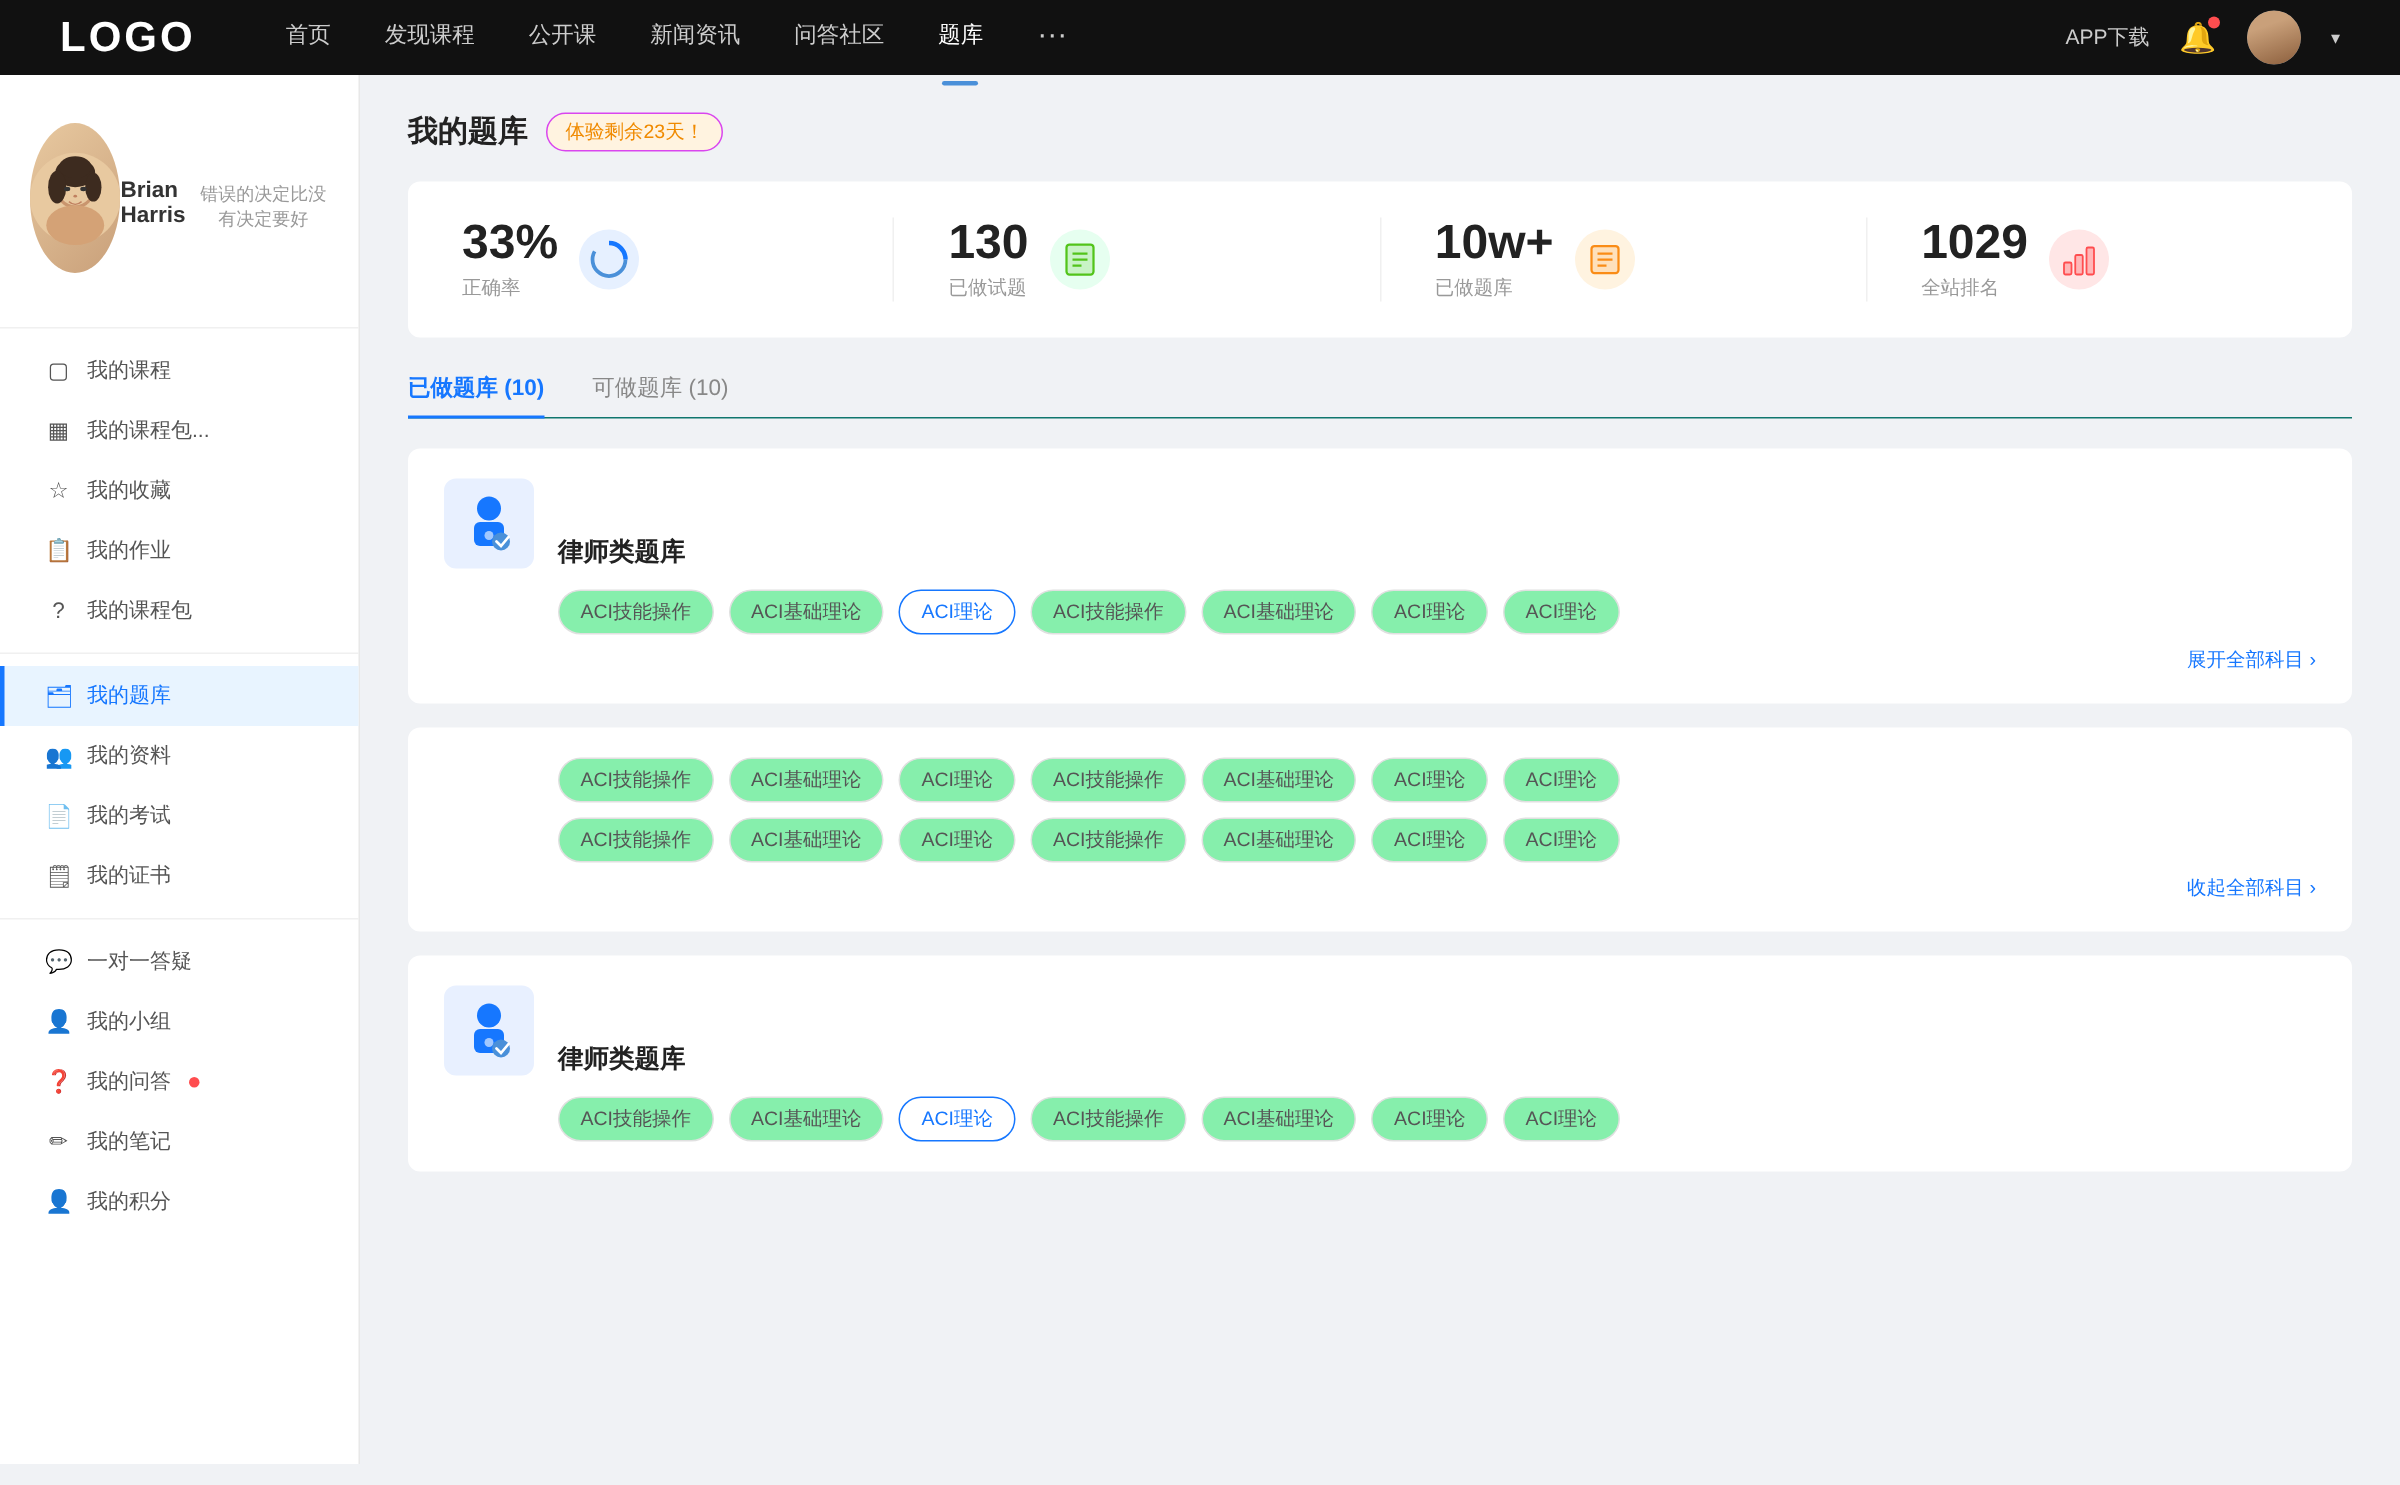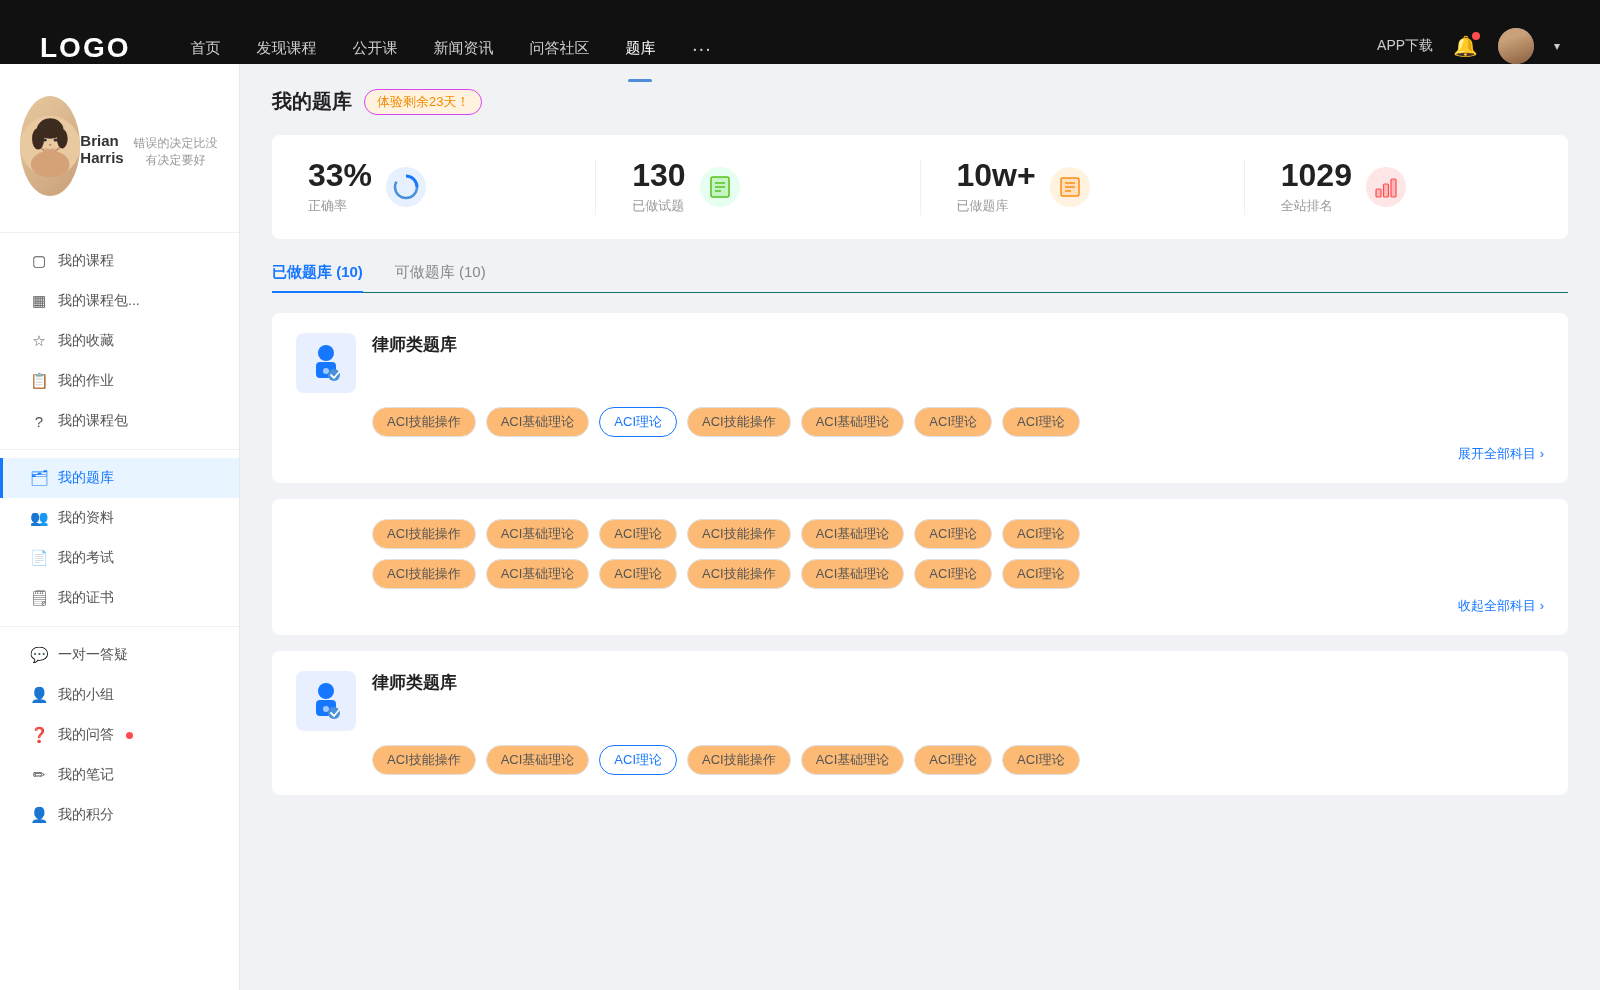--- a/index.html
+++ b/index.html
@@ -1,23 +1,23 @@
 <!DOCTYPE html>
 <html><head>
   <meta charset="utf-8">
   <style>
     * { box-sizing: border-box; margin: 0; padding: 0; }
     body { font-family: -apple-system, BlinkMacSystemFont, 'PingFang SC', 'Microsoft YaHei', sans-serif; background: #f0f2f5; color: #333; }
 
     
     .topnav {
       background: #111;
-      height: 64px;
-      display: flex;
-      align-items: flex-end;
+      height: 50px;
+      display: flex;
+      align-items: center;
       padding: 0 40px;
       position: relative;
     }
     .topnav-logo {
       font-size: 28px;
       font-weight: 900;
       color: #fff;
       letter-spacing: 2px;
       margin-right: 60px;
     }
@@ -300,21 +300,21 @@
 
     
     .qbank-card {
       background: #fff;
       border-radius: 8px;
       padding: 20px 24px;
       margin-bottom: 16px;
     }
     .qbank-card-header {
       display: flex;
-      align-items: flex-start;
+      align-items: flex-end;
       gap: 16px;
       margin-bottom: 14px;
     }
     .qbank-icon {
       width: 60px;
       height: 60px;
       border-radius: 8px;
       background: #e8f0ff;
       display: flex;
       align-items: center;
@@ -332,21 +332,21 @@
       gap: 10px;
       padding-left: 76px;
     }
     .qbank-tag {
       padding: 5px 14px;
       border-radius: 20px;
       font-size: 13px;
       color: #555;
       border: 1px solid #e0e0e0;
       cursor: pointer;
-      background: #fdba74;
+      background: #86efac;
     }
     .qbank-tag.active {
       color: #1677ff;
       border-color: #1677ff;
       background: #fff;
     }
     .qbank-expand {
       text-align: right;
       font-size: 13px;
       color: #1677ff;

